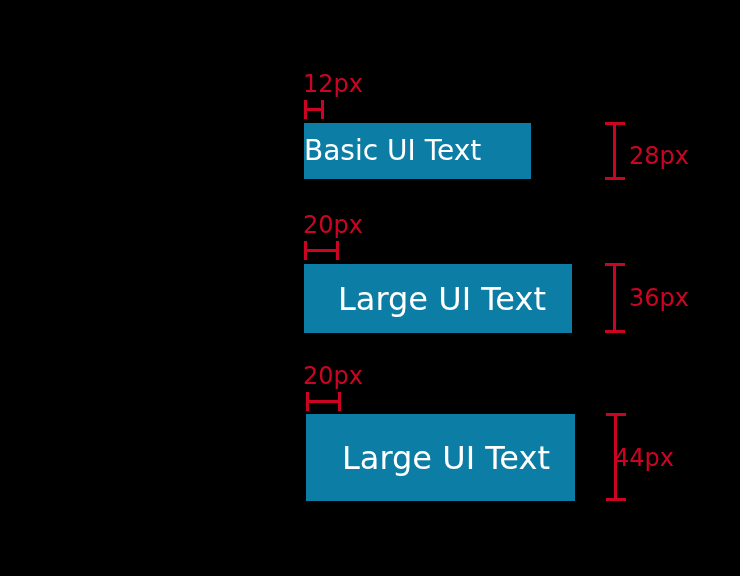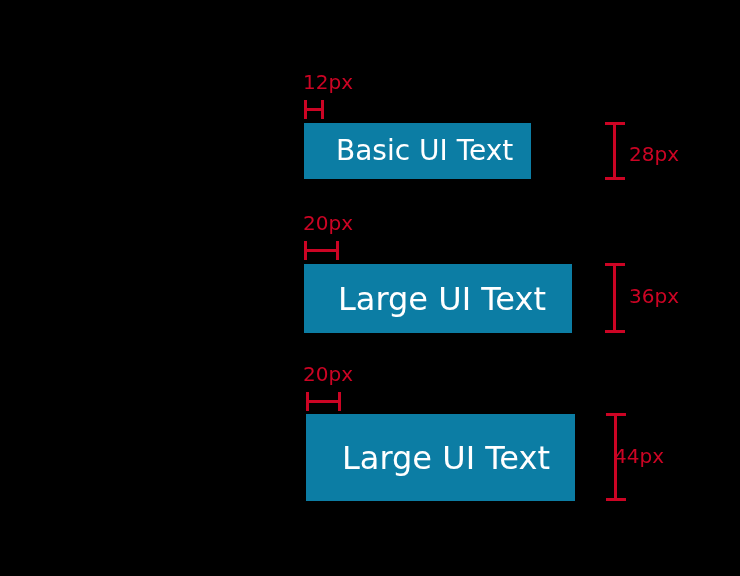--- a/index.html
+++ b/index.html
@@ -38,21 +38,20 @@
     font-weight: 400;
     white-space: nowrap;
     line-height: 1;
   }
 
   #box-1 {
     left: 304px;
     top: 123px;
     width: 227px;
     height: 56px;
-    padding-left: 32px;
   }
   #box-1 .ui-box-label { font-size: 28px; }
 
   #box-2 {
     left: 304px;
     top: 264px;
     width: 268px;
     height: 69px;
     padding-left: 34px;
   }
@@ -65,21 +64,21 @@
     height: 87px;
     padding-left: 36px;
   }
   #box-3 .ui-box-label { font-size: 32px; }
 
   
   .annot-text {
     position: absolute;
     color: #cc0424;
     font-family: "DejaVu Sans", sans-serif;
-    font-size: 20px;
+    font-size: 24px;
     font-weight: 400;
     line-height: 1;
     white-space: nowrap;
   }
 
   #pad-label-1 { left: 303px; top: 72px; }
   #pad-label-2 { left: 303px; top: 213px; }
   #pad-label-3 { left: 303px; top: 364px; }
 
   #height-label-1 { left: 629px; top: 144px; }

